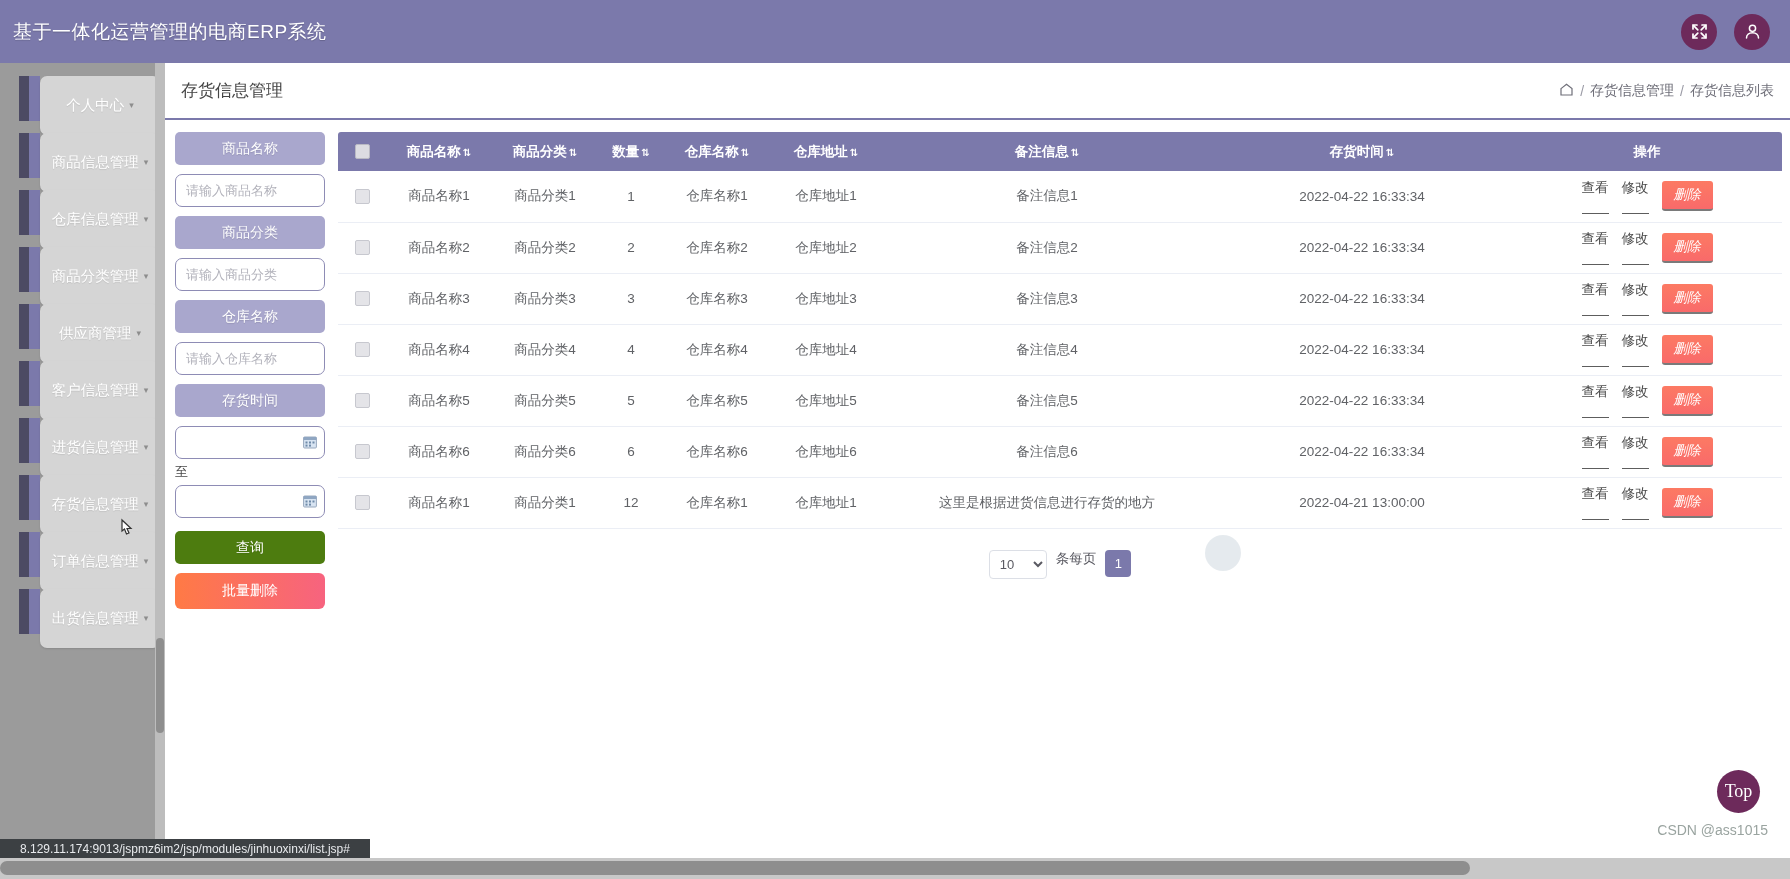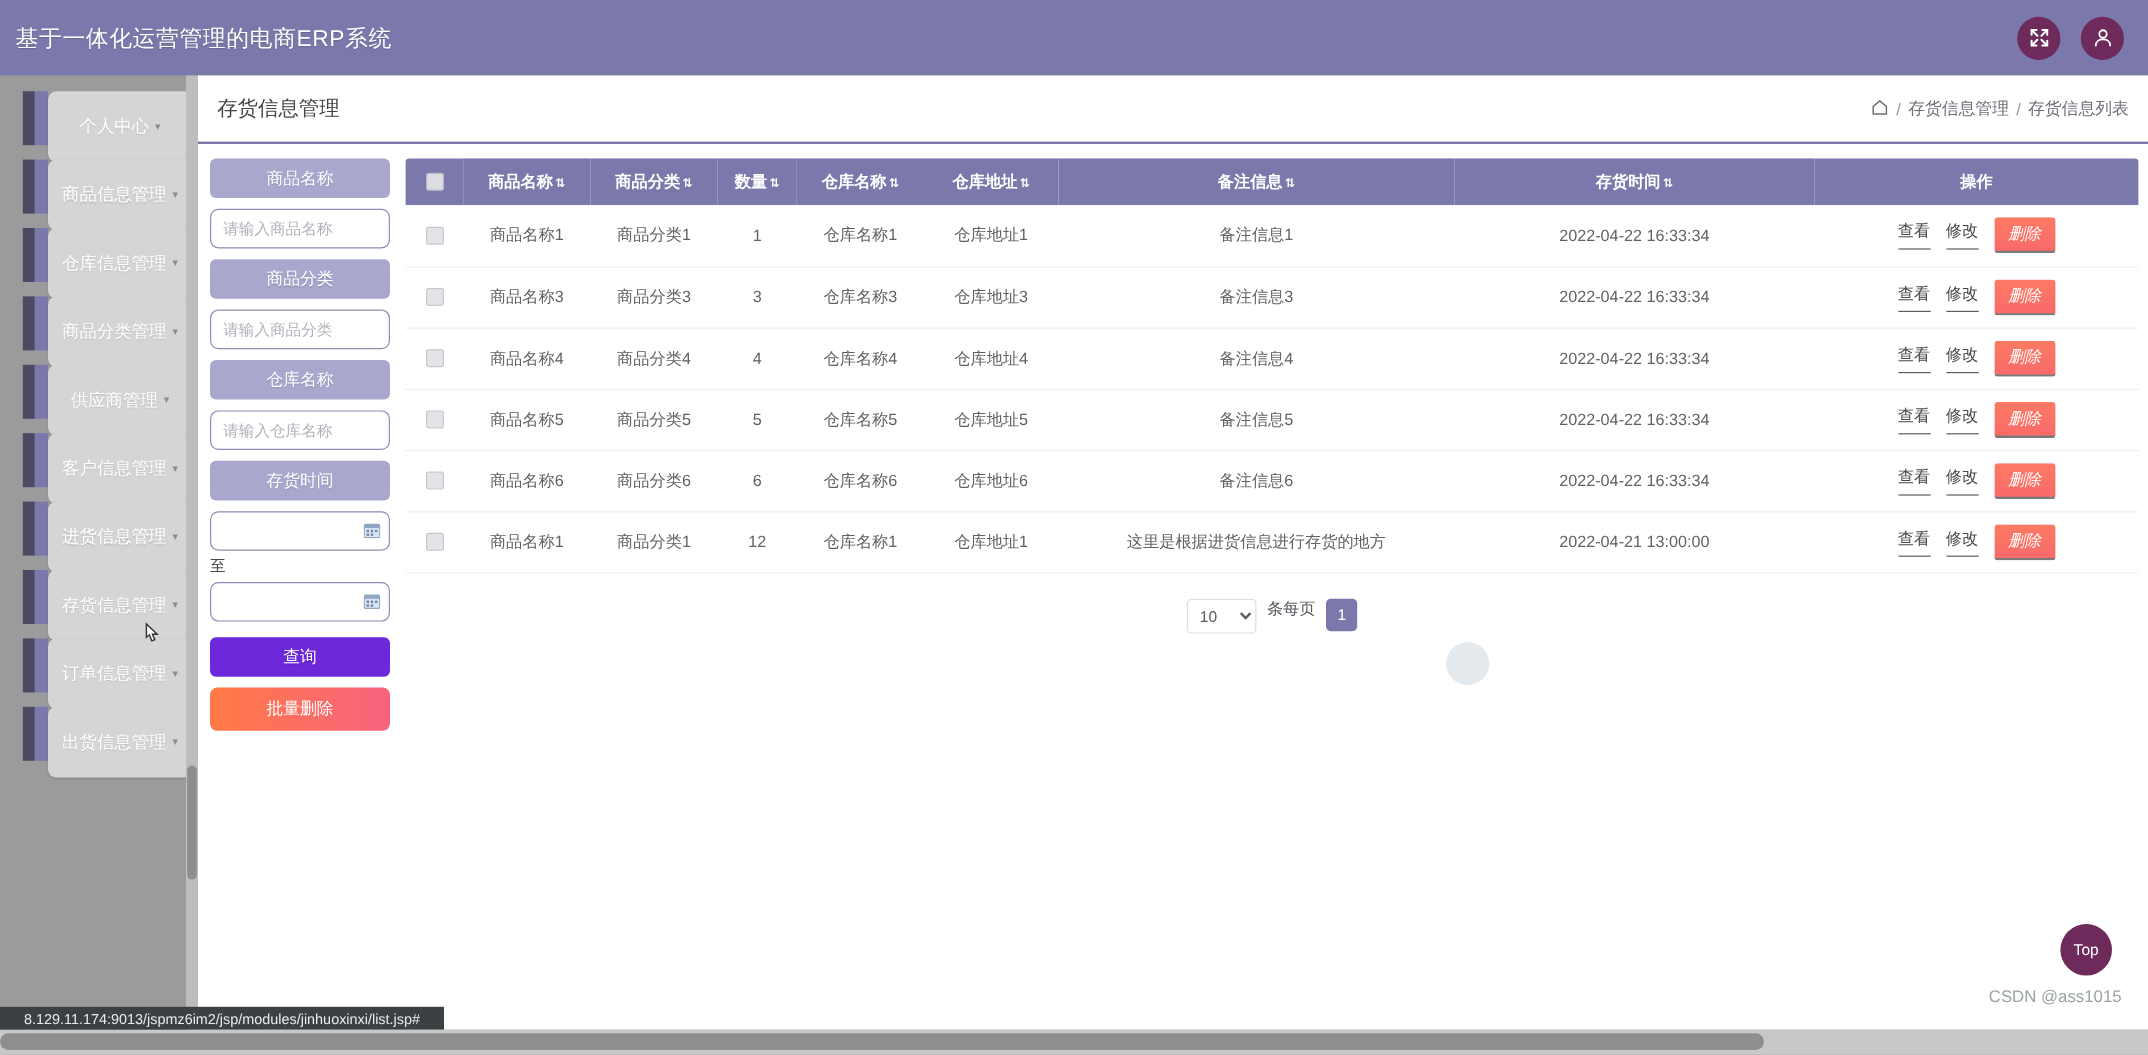--- a/index.html
+++ b/index.html
@@ -101,21 +101,21 @@
     height: 33px; width: 150px; border: 1.5px solid #8e8cb5; border-radius: 7px;
     background: #fff; font-size: 13px; color: #555; padding: 0 28px 0 10px;
     outline: none; font-family: inherit;
   }
   .cal-ico {
     position: absolute; right: 8px; top: 9px; width: 14px; height: 14px;
     pointer-events: none;
   }
   .f-to { font-size: 13px; color: #4a4a4a; margin: 2px 0 4px 0; }
   .f-btn-query {
-    height: 33px; width: 150px; background: #6d28d9; border: none; border-radius: 5px;
+    height: 33px; width: 150px; background: #4d7c0f; border: none; border-radius: 5px;
     color: #ffffff; font-size: 14px; margin-top: 9px; cursor: pointer;
     font-family: inherit; text-shadow: 0 1px 1px rgba(0,0,0,.12);
   }
   .f-btn-batch {
     height: 36px; width: 150px; border: none; border-radius: 6px;
     background: linear-gradient(90deg, #ff7a45 0%, #f7637f 100%);
     color: #ffffff; font-size: 14px; margin-top: 9px; cursor: pointer;
     font-family: inherit;
   }
 
@@ -135,21 +135,21 @@
   }
   .cell-chk { width: 44px; }
   .row-chk, .head-chk {
     width: 15px; height: 15px; display: inline-block; vertical-align: middle;
     border: 1px solid #c7c8cf; background: #e4e4e8; border-radius: 2px; cursor: pointer;
   }
   .head-chk { background: #dcdce2; border-color: #b9b9c4; }
   .ops { display: flex; align-items: center; justify-content: center; gap: 13px; }
   .op-link {
     font-size: 13.5px; color: #4a4a4a; cursor: pointer;
-    border-bottom: 1.5px solid #5d5d5d; padding-bottom: 5px;
+    border-bottom: 1.5px solid #5d5d5d; padding-bottom: 16px;
   }
   .op-del {
     background: linear-gradient(180deg,#fc7a63 0%, #f96a6a 100%);
     color: #ffffff; font-size: 13.5px; border: none; border-radius: 3px;
     padding: 5px 12px; cursor: pointer; font-family: inherit;
     border-bottom: 2px solid #7a7a7a;
     font-style: italic;
   }
   #pager {
     display: flex; align-items: flex-start; justify-content: center; gap: 9px;
@@ -166,22 +166,22 @@
 
   
   #ghost-dot {
     position: absolute; left: 875px; top: 415px; width: 36px; height: 36px;
     border-radius: 50%; background: rgba(170,185,200,.30); pointer-events: none;
   }
 
   
   #top-btn {
     position: absolute; right: 30px; bottom: 45px; width: 43px; height: 43px;
-    border-radius: 50%; background: #6d2a5b; color: #ffffff; font-size: 13px;
-    display: flex; align-items: center; justify-content: center; cursor: pointer;
+    border-radius: 50%; background: #6d2a5b; color: #ffffff; font-size: 18px;
+    display: flex; align-items: center; justify-content: center; cursor: pointer; font-family: Liberation Serif, serif;
   }
   #watermark {
     position: absolute; right: 22px; bottom: 20px; font-size: 14px; color: #9aa4a0;
   }
 
   
   #statusbar {
     position: absolute; left: 0; bottom: 21px; height: 19px;
     background: #3c4043; color: #e8eaed; font-size: 12px;
     padding: 0 20px; display: flex; align-items: center; z-index: 20;
@@ -422,20 +422,37 @@
               <td>
                 <div class="ops">
                   <span class="op-link">查看</span>
                   <span class="op-link">修改</span>
                   <button class="op-del">删除</button>
                 </div>
               </td>
             </tr>
             <tr>
               <td class="cell-chk"><span class="row-chk"></span></td>
+              <td>商品名称2</td>
+              <td>商品分类2</td>
+              <td>2</td>
+              <td>仓库名称2</td>
+              <td>仓库地址2</td>
+              <td>备注信息2</td>
+              <td>2022-04-22 16:33:34</td>
+              <td>
+                <div class="ops">
+                  <span class="op-link">查看</span>
+                  <span class="op-link">修改</span>
+                  <button class="op-del">删除</button>
+                </div>
+              </td>
+            </tr>
+            <tr>
+              <td class="cell-chk"><span class="row-chk"></span></td>
               <td>商品名称3</td>
               <td>商品分类3</td>
               <td>3</td>
               <td>仓库名称3</td>
               <td>仓库地址3</td>
               <td>备注信息3</td>
               <td>2022-04-22 16:33:34</td>
               <td>
                 <div class="ops">
                   <span class="op-link">查看</span>

